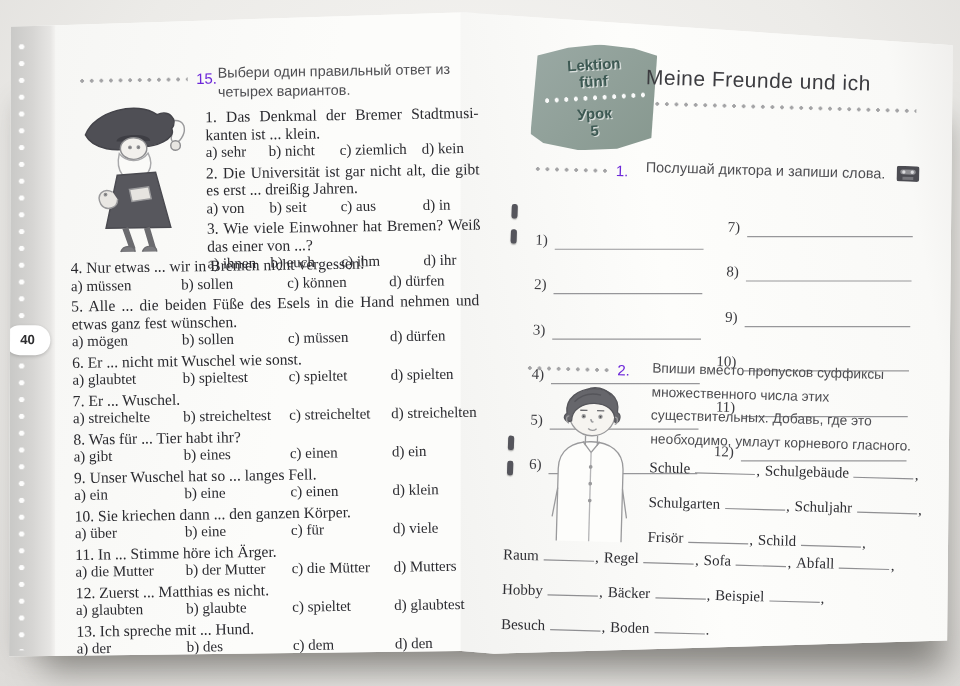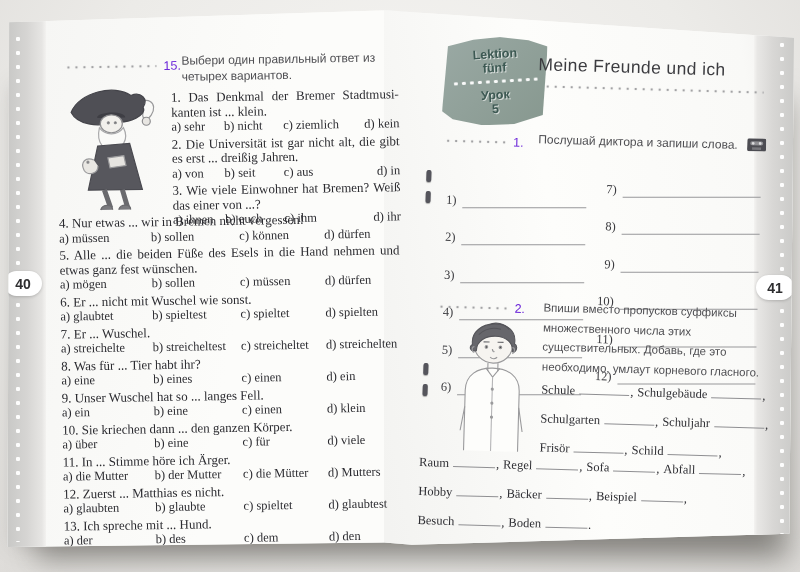--- a/index.html
+++ b/index.html
@@ -23,21 +23,21 @@
   .band-left{left:-2px;top:12px;width:42px;height:534px;
        background:linear-gradient(to right,#c6c6c4 0%,#d6d5d3 55%,#e6e5e3 90%,#f3f2f0 100%);}
   .band-right{right:-2px;top:18px;width:42px;height:524px;
        background:linear-gradient(to left,#c9c9c7 0%,#d8d7d5 55%,#e8e7e5 92%,#f4f3f1 100%);}
   .band-dots{position:absolute;top:12px;bottom:12px;width:8px;
        background-image:radial-gradient(circle,rgba(255,255,255,.95) 2px,rgba(255,255,255,0) 2.4px);
        background-size:8px 14px;background-repeat:repeat-y;background-position:center top;}
   .band-left .band-dots{left:10px;}
   .band-right .band-dots{right:10px;}
   .page-tab{position:absolute;width:38px;height:25px;background:#fff;border-radius:13px;
-       display:flex;align-items:center;justify-content:center;font-size:14px;font-weight:bold;color:#2e2e30;
+       display:flex;align-items:center;justify-content:center;font-size:11px;font-weight:bold;color:#2e2e30;
        box-shadow:0 1px 3px rgba(0,0,0,.18);}
   .tab-left{left:0px;top:251px;}
   .tab-right{right:2px;top:249px;}
 
   
   .staple{position:absolute;width:5px;display:flex;flex-direction:column;gap:9px;transform:rotate(2deg);}
   .staple div{width:5px;height:12px;background:#55555c;border-radius:2px;box-shadow:0 1px 1px rgba(0,0,0,.3);}
   .staple-1{left:420px;top:162px;}
   .staple-2{left:417px;top:355px;}
 
@@ -58,21 +58,21 @@
   .q{margin-bottom:2px;}
   .qtext{font-family:"Liberation Serif",serif;font-size:13px;line-height:14.5px;text-align:justify;}
   .opts{display:flex;font-family:"Liberation Serif",serif;font-size:12.5px;line-height:15.5px;}
   .q .opts .opt:nth-child(1){flex:0 0 27%;}
   .q .opts .opt:nth-child(2){flex:0 0 26%;}
   .q .opts .opt:nth-child(3){flex:0 0 25%;}
   .q .opts .opt:nth-child(4){flex:1;}
   .q.narrow .opts .opt:nth-child(1){flex:0 0 23%;}
   .q.narrow .opts .opt:nth-child(2){flex:0 0 26%;}
   .q.narrow .opts .opt:nth-child(3){flex:0 0 30%;}
-  .q.narrow .opts .opt:nth-child(4){flex:1;text-align:right;}
+  .q.narrow .opts .opt:nth-child(4){flex:1;}
 
   
   .pr{position:absolute;left:402px;top:24px;width:378px;height:520px;transform:rotate(1.6deg);color:#3a3a3e;}
   .badge{position:absolute;left:28px;top:8px;width:106px;height:88px;
        background:linear-gradient(135deg,#9aa9a4 0%,#87988f 100%);
        clip-path:polygon(6% 10%, 30% 3%, 55% 0%, 82% 4%, 100% 11%, 95% 89%, 68% 99%, 38% 100%, 10% 93%, 0% 84%);
        display:flex;flex-direction:column;align-items:center;justify-content:center;transform:rotate(-2deg);}
   .badge .bl{font-size:12.5px;font-weight:bold;color:#3d5953;line-height:14px;
        text-shadow:1px 1px 0 rgba(255,255,255,.65);transform:rotate(-3deg);}
   .badge .bdots{width:86px;height:7px;margin:3px 0;transform:rotate(-3deg);
@@ -110,26 +110,20 @@
   <div class="book">
     <div class="page-left-bg"></div>
     <div class="page-right-bg"></div>
 
     <div class="band band-left">
       <div class="band-dots"></div>
       <div class="page-tab tab-left">
         <span>40</span>
       </div>
     </div>
-    <div class="band band-right">
-      <div class="band-dots"></div>
-      <div class="page-tab tab-right">
-        <span>41</span>
-      </div>
-    </div>
 
     <div class="staple staple-1">
         <div></div>
         <div></div>
       </div>
     <div class="staple staple-2">
         <div></div>
         <div></div>
       </div>
 
@@ -221,21 +215,21 @@
             <div class="opts">
               <span class="opt">a) streichelte</span>
               <span class="opt">b) streicheltest</span>
               <span class="opt">c) streicheltet</span>
               <span class="opt">d) streichelten</span>
             </div>
           </div>
           <div class="q">
             <div class="qtext">8. Was für ... Tier habt ihr?</div>
             <div class="opts">
-              <span class="opt">a) eine</span>
+              <span class="opt">a) gibt</span>
               <span class="opt">b) eines</span>
               <span class="opt">c) einen</span>
               <span class="opt">d) ein</span>
             </div>
           </div>
           <div class="q">
             <div class="qtext">9. Unser Wuschel hat so ... langes Fell.</div>
             <div class="opts">
               <span class="opt">a) ein</span>
               <span class="opt">b) eine</span>

